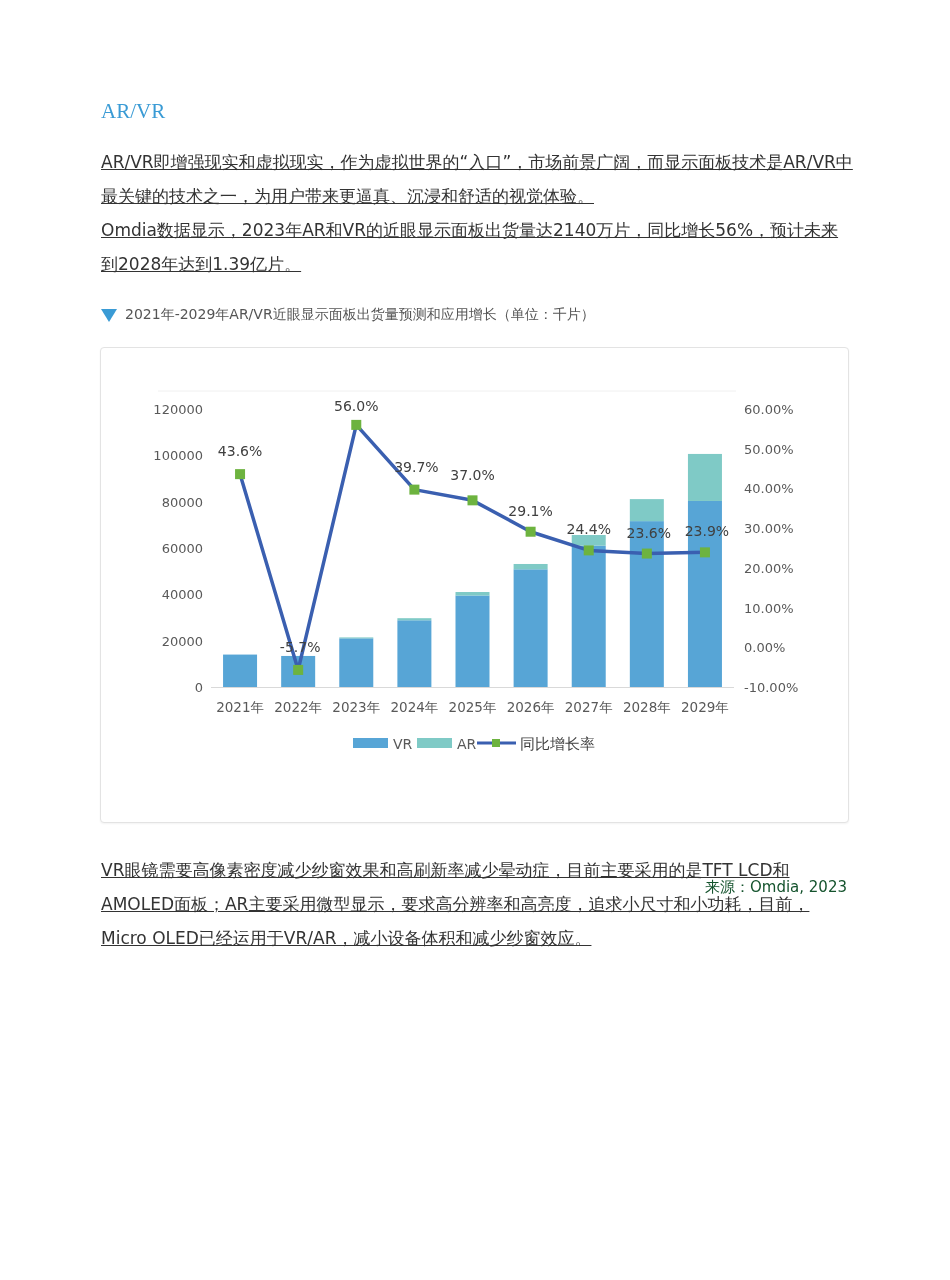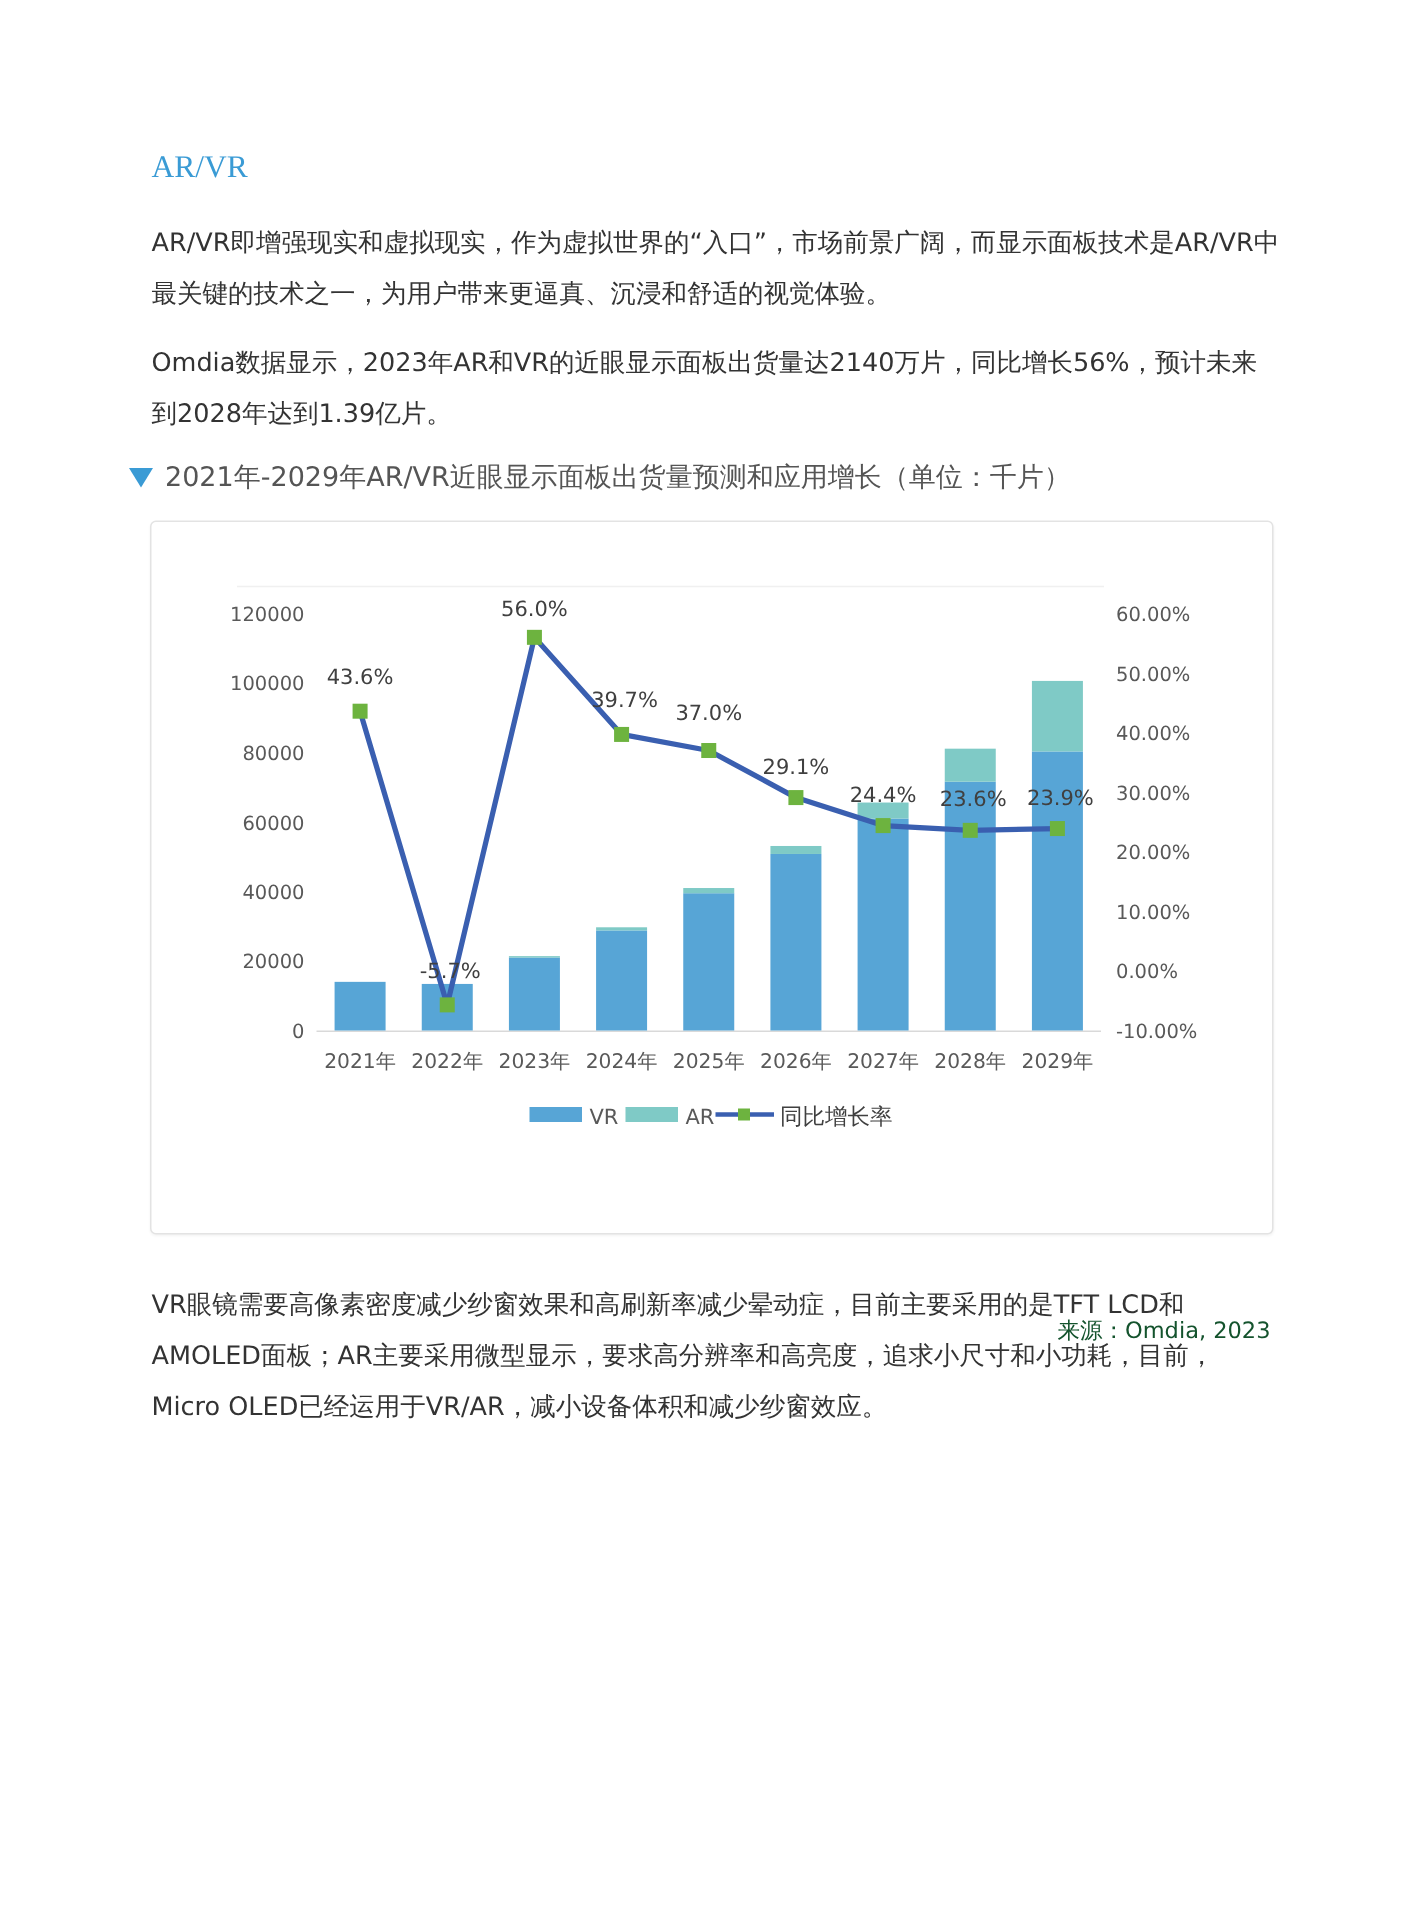--- a/index.html
+++ b/index.html
@@ -1,21 +1,21 @@
 <!DOCTYPE html>
 <html><head>
 <meta charset="utf-8">
 <style>
   html, body { margin:0; padding:0; background:#ffffff; }
   body { width:950px; height:1280px; position:relative; font-family:"DejaVu Sans","Liberation Sans",sans-serif; color:#333333; }
   .section-title { position:absolute; left:101px; top:99px; font-size:21px; color:#3a9bd5; font-family:Liberation Serif, serif; }
-  .para { position:absolute; left:101px; width:752px; font-size:17px; line-height:34px; color:#333; letter-spacing:0px; }
+  .para { position:absolute; left:101px; width:752px; font-size:17px; line-height:34px; color:#333; letter-spacing:0px;text-decoration:underline; }
   .p1 { top:145px; }
-  .p2 { top:225px; }
-  .caption { position:absolute; left:86px; top:306px; font-size:18px; color:#555; display:flex; align-items:center; }
+  .p2 { top:213px; }
+  .caption { position:absolute; left:101px; top:306px; font-size:14px; color:#555; display:flex; align-items:center; }
   .tri { width:0; height:0; border-left:8px solid transparent; border-right:8px solid transparent; border-top:13px solid #3a9bd5; margin-right:8px; }
   .chart-card { position:absolute; left:100px; top:347px; width:747px; height:474px; border:1px solid #e3e3e3; border-radius:4px; box-shadow:0 1px 2px rgba(0,0,0,0.05); background:#fff; }
   .source { position:absolute; right:103px; top:878px; font-size:15px; color:#14532d; }
   .p3 { top:853px; }
   svg text { font-family:"DejaVu Sans","Liberation Sans",sans-serif; }
 </style>
 </head>
 <body>
 
 <div class="section-title">AR/VR</div>

